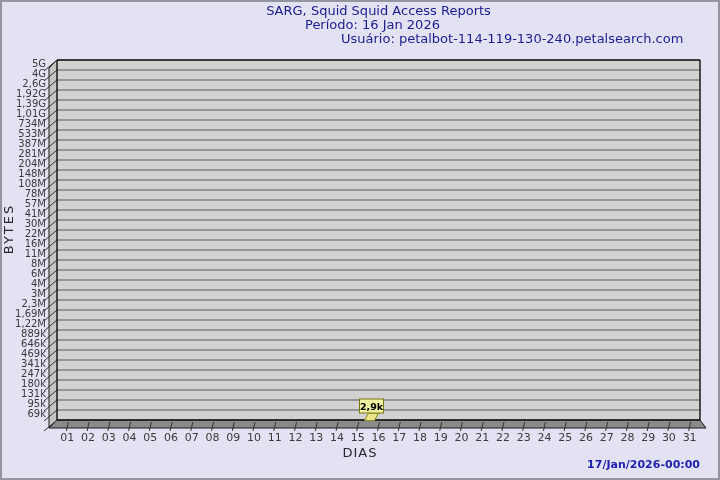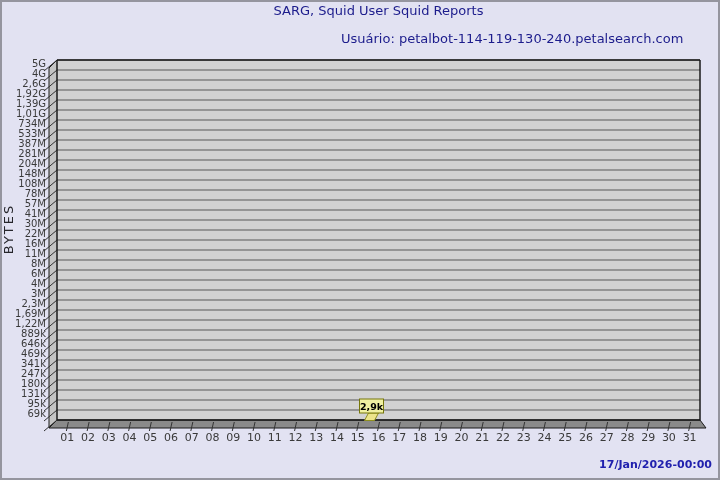--- a/index.html
+++ b/index.html
@@ -10,30 +10,31 @@
     font-family:"DejaVu Sans", sans-serif;
   }
   .hdr{position:absolute;color:#1C1C8C;font-size:13px;line-height:14px;white-space:nowrap;}
   .hdr-title{left:58px;top:4px;width:641px;text-align:center;}
   .hdr-period{left:305px;top:18px;}
   .hdr-user{left:305px;top:32px;margin-left:36px;}
   .axis-title{position:absolute;color:#26262B;font-size:13px;white-space:nowrap;}
   .y-title{left:-26px;top:221px;width:70px;height:16px;text-align:center;
            transform:rotate(-90deg);letter-spacing:2px;}
   .x-title{left:300px;top:445px;width:120px;text-align:center;letter-spacing:1px;}
-  .stamp{position:absolute;right:8px;top:458px;color:#2121AE;font-size:11px;font-weight:bold;white-space:nowrap;}
+  .stamp{position:absolute;right:20px;top:458px;color:#2121AE;font-size:11px;font-weight:bold;white-space:nowrap;}
   svg{position:absolute;left:0;top:0;}
   svg text{font-family:"DejaVu Sans", sans-serif;}
 </style>
 </head>
 <body>
 
 <div class="frame">
 
-  <div class="hdr hdr-title">SARG, Squid User Squid Reports</div>
+  <div class="hdr hdr-title">SARG, Squid Squid Access Reports</div>
+  <div class="hdr hdr-period">Período: 16 Jan 2026</div>
   <div class="hdr hdr-user">Usuário: petalbot-114-119-130-240.petalsearch.com</div>
 
   <svg id="chart" width="720" height="480" viewBox="0 0 720 480">
       <rect x="57" y="60" width="643" height="360" fill="#D2D2D2"></rect>
       <line x1="57" y1="60" x2="700" y2="60" stroke="#585858" stroke-width="1"></line>
       <line x1="57" y1="70" x2="700" y2="70" stroke="#585858" stroke-width="1"></line>
       <line x1="57" y1="80" x2="700" y2="80" stroke="#585858" stroke-width="1"></line>
       <line x1="57" y1="90" x2="700" y2="90" stroke="#585858" stroke-width="1"></line>
       <line x1="57" y1="100" x2="700" y2="100" stroke="#585858" stroke-width="1"></line>
       <line x1="57" y1="110" x2="700" y2="110" stroke="#585858" stroke-width="1"></line>
@@ -207,16 +208,17 @@
       <line x1="669.8870967741935" y1="422" x2="667.8870967741935" y2="431" stroke="#333333" stroke-width="1"></line>
       <text x="668.8870967741935" y="441" text-anchor="middle" font-size="11" fill="#3A3A3A">30</text>
       <line x1="690.6290322580645" y1="422" x2="688.6290322580645" y2="431" stroke="#333333" stroke-width="1"></line>
       <text x="689.6290322580645" y="441" text-anchor="middle" font-size="11" fill="#3A3A3A">31</text>
       <polygon points="364.5,420.5 368.5,413 378.5,413 374.5,420.5" fill="#ECE48A" stroke="#8F8F1F" stroke-width="1"></polygon>
       <rect x="359.5" y="399" width="24" height="14" fill="#F0F0A2" stroke="#76760A" stroke-width="1"></rect>
       <text x="371.5" y="409.5" text-anchor="middle" font-size="9.5" font-weight="bold" fill="#000000">2,9k</text>
     </svg>
 
   <div class="axis-title y-title">BYTES</div>
+  <div class="axis-title x-title">DIAS</div>
 
   <div class="stamp">17/Jan/2026-00:00</div>
 
 </div>
 
 </body></html>

